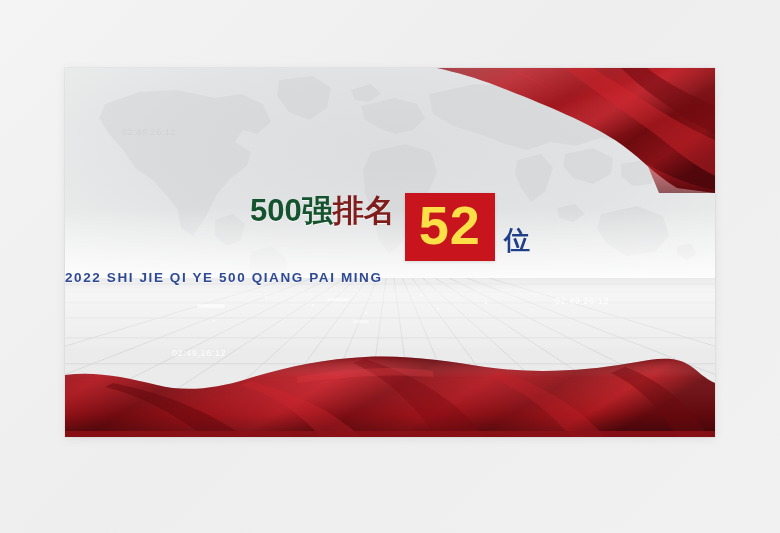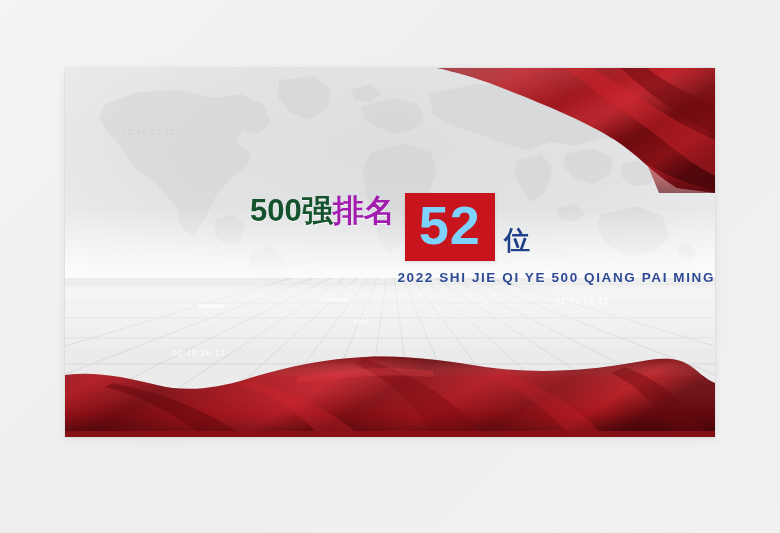--- a/index.html
+++ b/index.html
@@ -137,32 +137,32 @@
   }
   .line2 {
     font-size: 31px;
     font-weight: bold;
     line-height: 1.05;
     white-space: nowrap;
     margin-top: 1px;
     text-shadow: 0 1px 0 rgba(255,255,255,0.7);
   }
   .line2 .num { color: #14532d; }
-  .line2 .cn  { color: #a21caf; }
+  .line2 .cn  { color: #7f1d1d; }
 
   
   .rank-wrap {
     display: flex;
     align-items: flex-end;
     margin-left: 10px;
     padding-top: 1px;
   }
   .rank-box {
     background: #c8141c;
-    color: #7dd3fc;
+    color: #fde047;
     font-size: 54px;
     font-weight: bold;
     line-height: 1;
     padding: 5px 14px 9px 14px;
     letter-spacing: 1px;
     box-shadow: 0 1px 3px rgba(0,0,0,0.12);
   }
   .rank-unit {
     color: #1f3f87;
     font-size: 26px;
@@ -170,21 +170,21 @@
     margin-left: 9px;
     padding-bottom: 3px;
     text-shadow: 0 1px 0 rgba(255,255,255,0.7);
   }
 
   
   .subtitle {
     position: absolute;
     left: 0; right: 0;
     top: 202px;
-    text-align: right;
+    text-align: left;
     color: #2e4a94;
     font-size: 13.5px;
     font-weight: bold;
     letter-spacing: 1.6px;
     text-shadow: 0 1px 0 rgba(255,255,255,0.6);
     white-space: nowrap;
   }
 </style>
 </head>
 <body>

